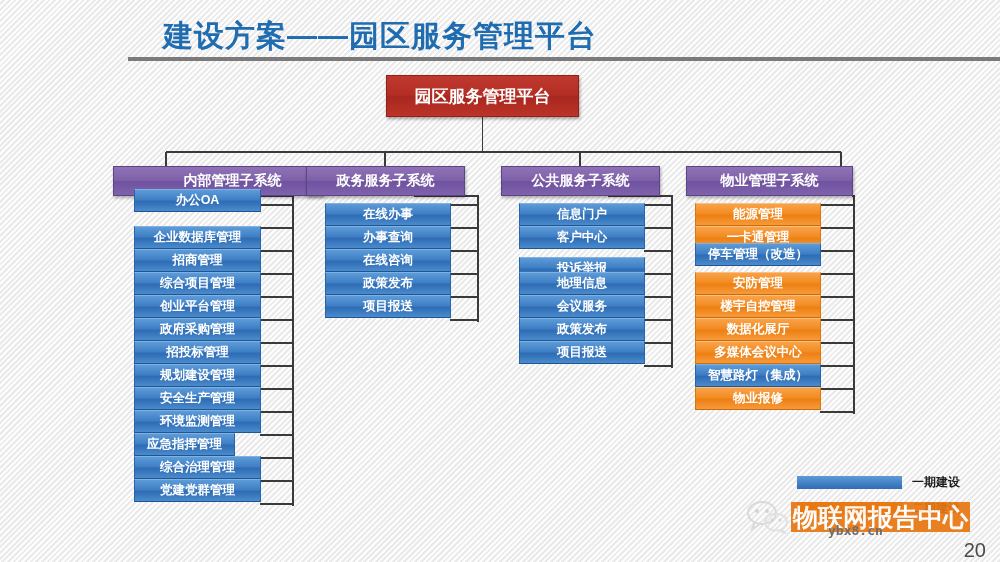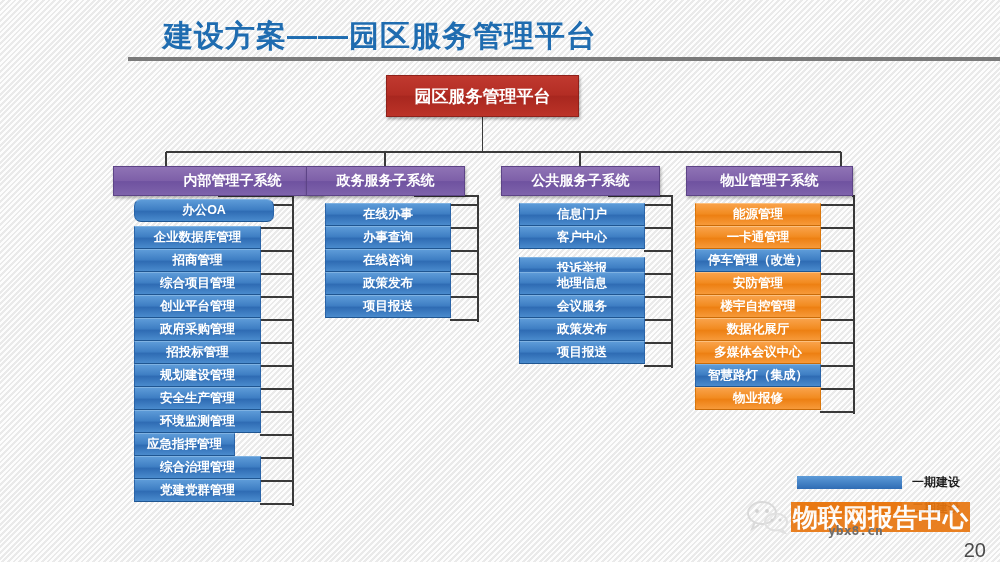--- a/index.html
+++ b/index.html
@@ -157,21 +157,21 @@
     </g>
   </svg>
 
   <div class="node" id="root">园区服务管理平台</div>
 
   <div class="node cat" style="left:113px;top:166px;width:211px;padding-left:28px;">内部管理子系统</div>
   <div class="node cat" style="left:306px;top:166px;width:159px;">政务服务子系统</div>
   <div class="node cat" style="left:501px;top:166px;width:159px;">公共服务子系统</div>
   <div class="node cat" style="left:686px;top:166px;width:167px;">物业管理子系统</div>
 
-  <div class="node leaf blue" style="left:134px;top:199px;width:140px;border-radius:7px;">办公OA</div>
+  <div class="node leaf blue" style="left:134px;top:189px;width:127px;">办公OA</div>
   <div class="node leaf blue" style="left:134px;top:226px;width:127px;">企业数据库管理</div>
   <div class="node leaf blue" style="left:134px;top:249px;width:127px;">招商管理</div>
   <div class="node leaf blue" style="left:134px;top:272px;width:127px;">综合项目管理</div>
   <div class="node leaf blue" style="left:134px;top:295px;width:127px;">创业平台管理</div>
   <div class="node leaf blue" style="left:134px;top:318px;width:127px;">政府采购管理</div>
   <div class="node leaf blue" style="left:134px;top:341px;width:127px;">招投标管理</div>
   <div class="node leaf blue" style="left:134px;top:364px;width:127px;">规划建设管理</div>
   <div class="node leaf blue" style="left:134px;top:387px;width:127px;">安全生产管理</div>
   <div class="node leaf blue" style="left:134px;top:410px;width:127px;">环境监测管理</div>
   <div class="node leaf blue" style="left:134px;top:433px;width:101px;">应急指挥管理</div>
@@ -187,21 +187,21 @@
   <div class="node leaf blue" style="left:519px;top:203px;width:126px;">信息门户</div>
   <div class="node leaf blue" style="left:519px;top:226px;width:126px;">客户中心</div>
   <div class="node leaf blue" style="left:519px;top:249px;width:126px;margin-top:8px;">投诉举报</div>
   <div class="node leaf blue" style="left:519px;top:272px;width:126px;">地理信息</div>
   <div class="node leaf blue" style="left:519px;top:295px;width:126px;">会议服务</div>
   <div class="node leaf blue" style="left:519px;top:318px;width:126px;">政策发布</div>
   <div class="node leaf blue" style="left:519px;top:341px;width:126px;">项目报送</div>
 
   <div class="node leaf orange" style="left:695px;top:203px;width:126px;">能源管理</div>
   <div class="node leaf orange" style="left:695px;top:226px;width:126px;">一卡通管理</div>
-  <div class="node leaf blue" style="left:695px;top:249px;width:126px;">停车管理（改造）</div>
+  <div class="node leaf blue" style="left:695px;top:243px;width:126px;">停车管理（改造）</div>
   <div class="node leaf orange" style="left:695px;top:272px;width:126px;">安防管理</div>
   <div class="node leaf orange" style="left:695px;top:295px;width:126px;">楼宇自控管理</div>
   <div class="node leaf orange" style="left:695px;top:318px;width:126px;">数据化展厅</div>
   <div class="node leaf orange" style="left:695px;top:341px;width:126px;">多媒体会议中心</div>
   <div class="node leaf blue" style="left:695px;top:364px;width:126px;">智慧路灯（集成）</div>
   <div class="node leaf orange" style="left:695px;top:387px;width:126px;">物业报修</div>
 
   <div id="legend">
     <div class="legend-row">
       <div class="swatch blue"></div>

